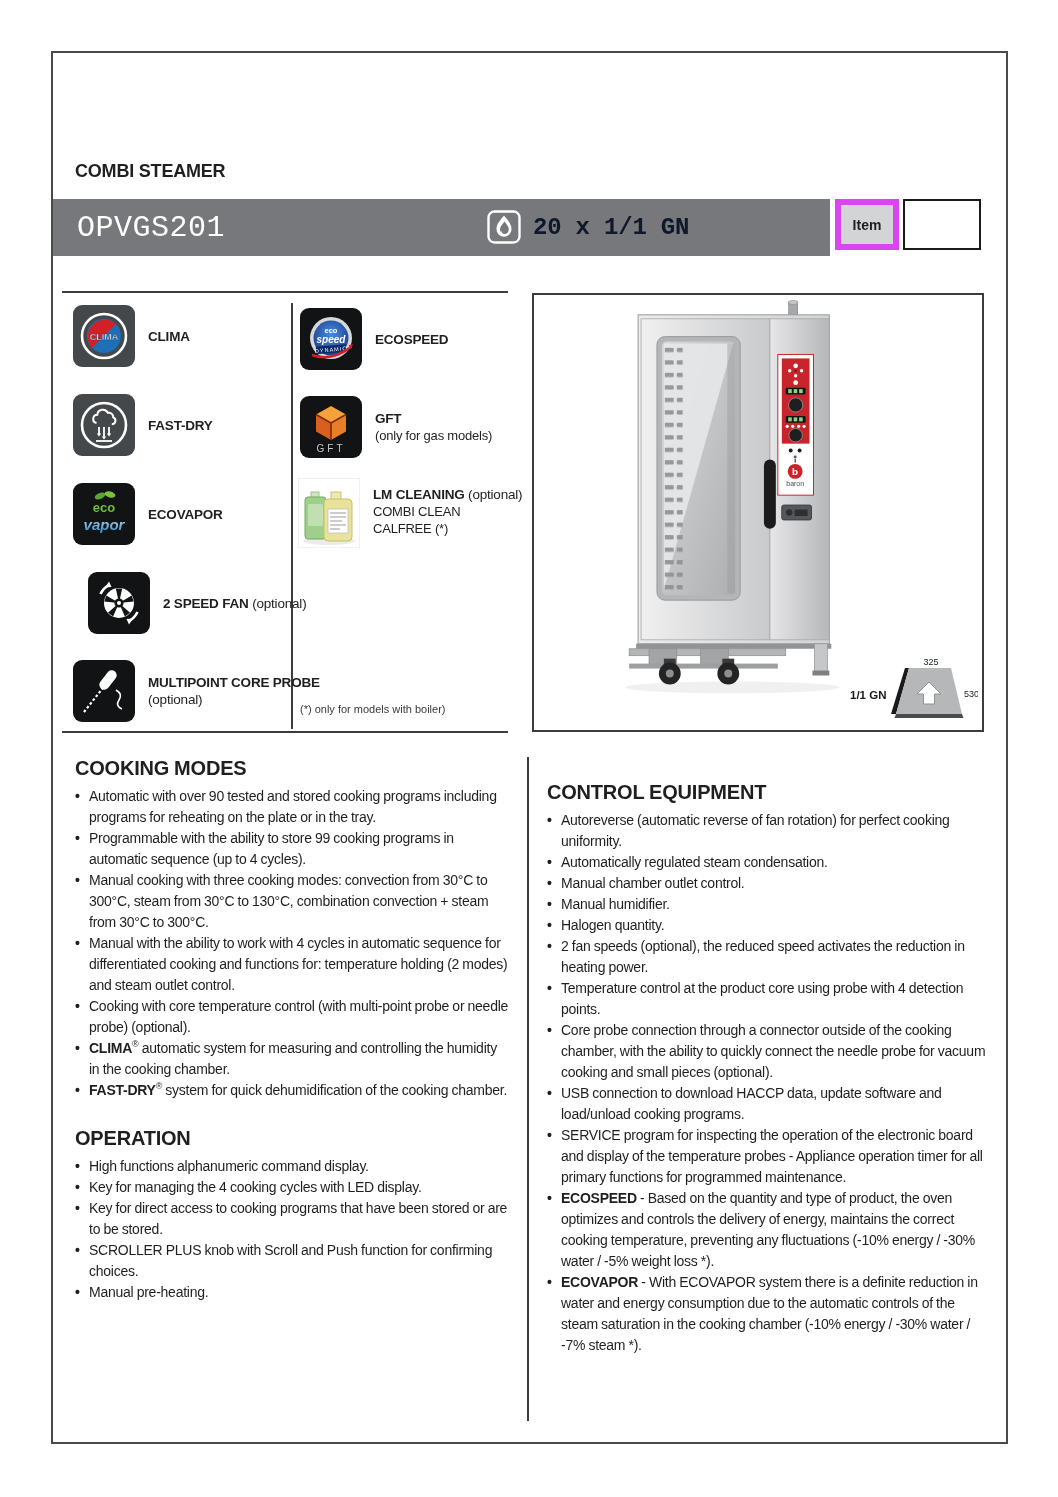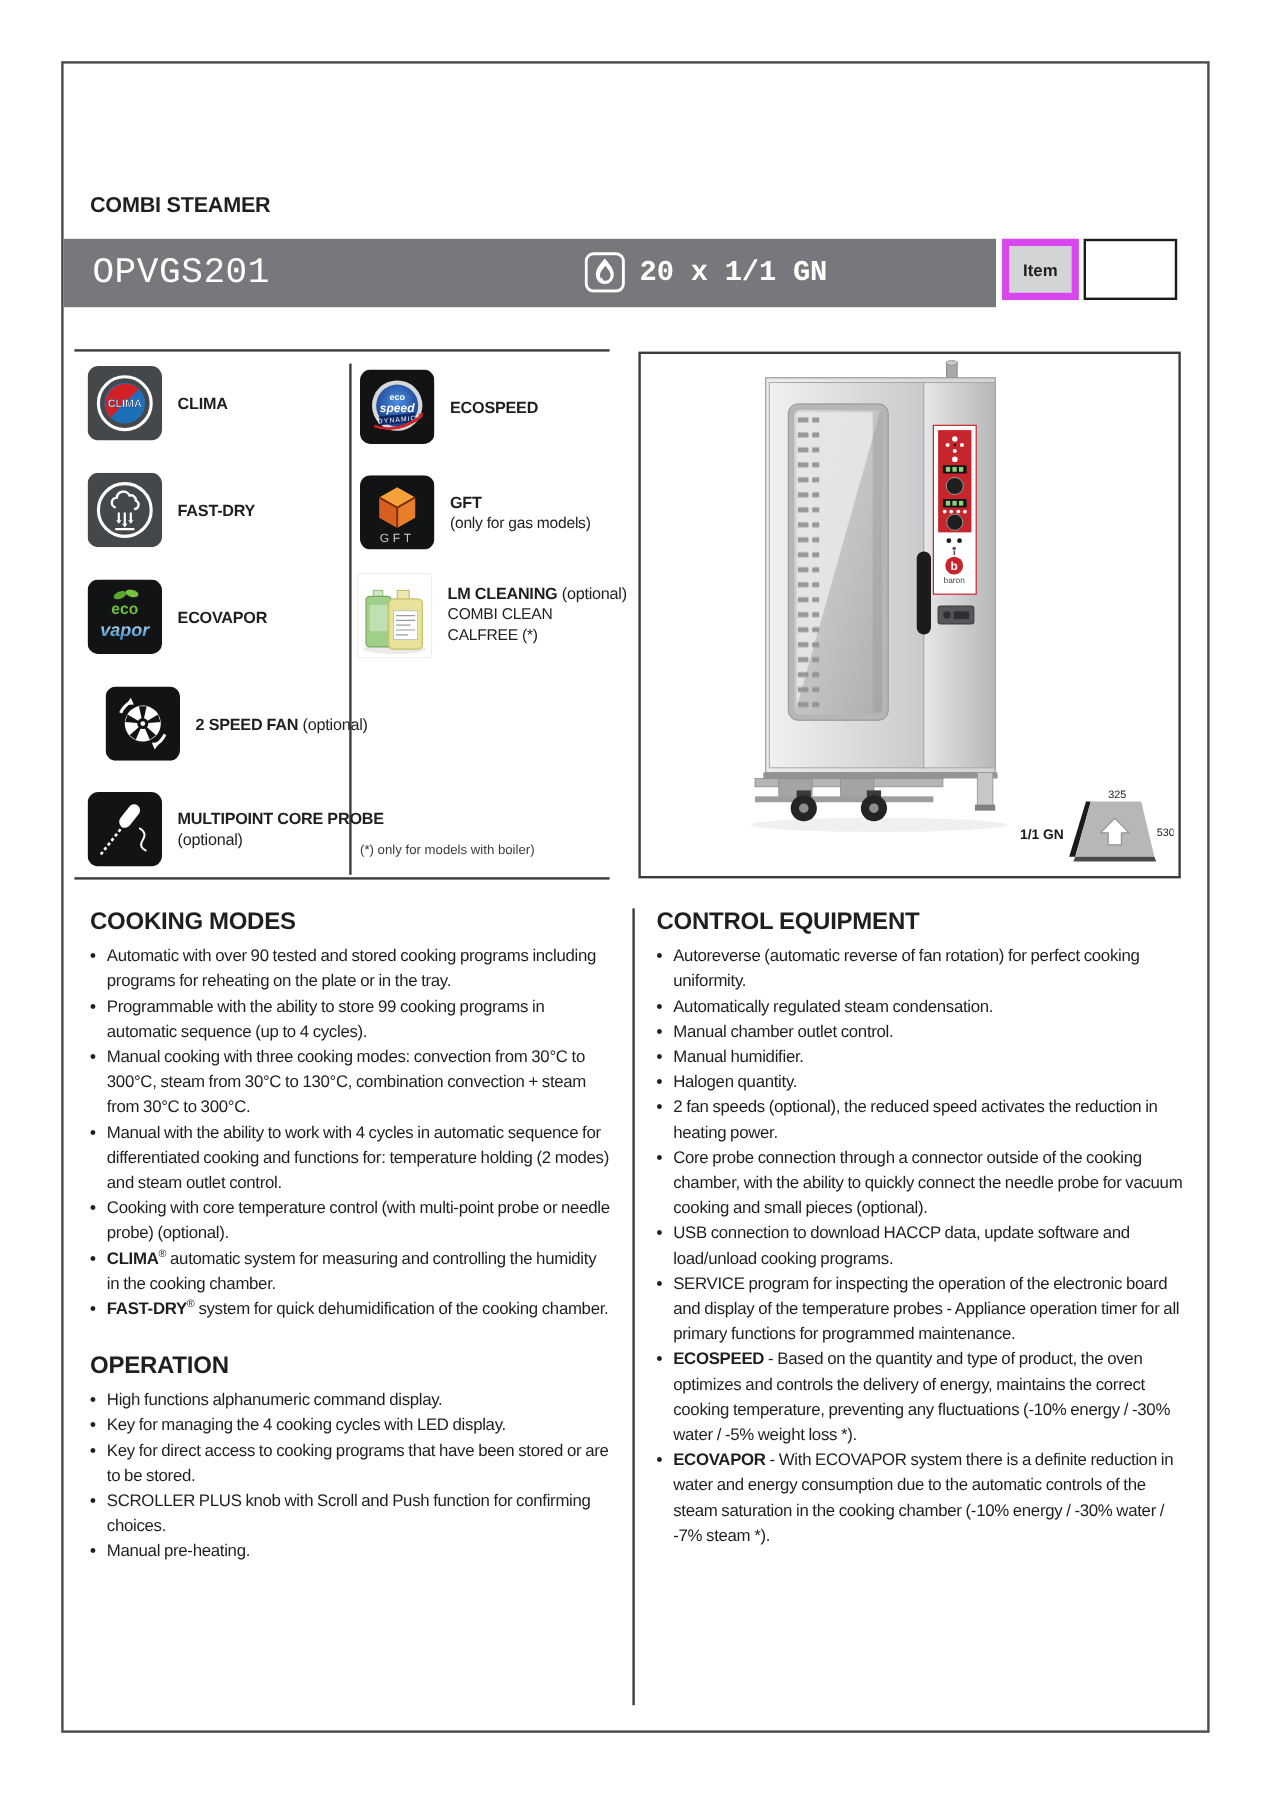--- a/index.html
+++ b/index.html
@@ -9,21 +9,21 @@
     -webkit-font-smoothing:antialiased;
   }
   .abs{position:absolute;}
   
   .page-frame{left:51px;top:51px;width:957px;height:1393px;border:2px solid #4a4a4a;box-sizing:border-box;background:#fff;}
   
   .doc-title{left:75px;top:161px;font-size:18px;font-weight:700;letter-spacing:-.2px;}
   .model-bar{left:53px;top:199px;width:777px;height:57px;background:#77787b;display:flex;align-items:center;font-family:Liberation Mono, monospace;}
   .model-code{font-size:30px;font-weight:400;color:#fff;margin-left:24px;letter-spacing:.5px;}
   .gas-icon{position:absolute;left:434px;top:11px;width:34px;height:34px;}
-  .capacity{position:absolute;left:480px;top:0;height:57px;display:flex;align-items:center;color:#ffffff;font-size:24px;font-weight:700;letter-spacing:-.2px;}
+  .capacity{position:absolute;left:480px;top:0;height:57px;display:flex;align-items:center;color:#0f172a;font-size:24px;font-weight:700;letter-spacing:-.2px;}
   .item-box{left:835px;top:199px;width:64px;height:51px;background:#d3d4d6;border:6px solid #d946ef;box-sizing:border-box;display:flex;align-items:center;justify-content:center;font-size:14px;font-weight:700;}
   .item-value-box{left:903px;top:199px;width:78px;height:51px;background:#fff;border:2px solid #1a1a1a;box-sizing:border-box;}
   
   .rule-top{left:62px;top:291px;width:446px;height:2px;background:#3c3c3c;}
   .rule-bottom{left:62px;top:731px;width:446px;height:2px;background:#3c3c3c;}
   .rule-mid-v{left:291px;top:303px;width:2px;height:426px;background:#3c3c3c;}
   .rule-col-v{left:527px;top:757px;width:2px;height:664px;background:#3c3c3c;}
   
   .feat{display:flex;align-items:center;gap:13px;}
   .feat .tile{flex:0 0 auto;display:block;}
@@ -31,21 +31,21 @@
   .feat-label .opt{font-weight:400;}
   .feat-note{font-size:13px;font-weight:400;line-height:17px;}
   .footnote{left:300px;top:703px;font-size:11px;color:#3a3a3a;}
   
   .product-box{left:532px;top:293px;width:452px;height:439px;border:2px solid #3c3c3c;box-sizing:border-box;background:#fff;}
   .oven-svg{position:absolute;left:0;top:0;}
   .pan-svg{position:absolute;right:4px;bottom:2px;}
   
   .text-col{font-size:14px;line-height:21px;letter-spacing:-.25px;word-spacing:-.4px;}
   .col-left{left:75px;top:758px;width:434px;}
-  .col-right{left:547px;top:758px;width:447px;}
+  .col-right{left:547px;top:782px;width:447px;}
   .sec-title{font-size:20px;font-weight:800;letter-spacing:-.2px;margin:0 0 7px 0;}
   .sec-gap{margin-top:27px;}
   ul.bullets{list-style:none;margin:0;padding:0;}
   ul.bullets li{position:relative;padding-left:14px;margin:0;}
   ul.bullets li::before{content:"\2022";position:absolute;left:0;top:0;font-weight:700;}
   ul.bullets .lead{font-weight:700;}
   ul.bullets sup{font-size:9px;line-height:0;}
   svg text{font-family:"Liberation Sans",sans-serif;}
 </style>
 </head>
@@ -345,20 +345,21 @@
       <li><span>Automatically regulated steam condensation.</span></li>
 
       <li><span>Manual chamber outlet control.</span></li>
 
       <li><span>Manual humidifier.</span></li>
 
       <li><span>Halogen quantity.</span></li>
 
       <li><span>2 fan speeds (optional), the reduced speed activates the reduction in heating power.</span></li>
 
+      <li><span>Temperature control at the product core using probe with 4 detection points.</span></li>
 
       <li><span>Core probe connection through a connector outside of the cooking chamber, with the ability to quickly connect the needle probe for vacuum cooking and small pieces (optional).</span></li>
 
       <li><span>USB connection to download HACCP data, update software and load/unload cooking programs.</span></li>
 
       <li><span>SERVICE program for inspecting the operation of the electronic board and display of the temperature probes - Appliance operation timer for all primary functions for programmed maintenance.</span></li>
 
       <li><span class="lead">ECOSPEED</span><span> - Based on the quantity and type of product, the oven optimizes and controls the delivery of energy, maintains the correct cooking temperature, preventing any fluctuations (-10% energy / -30% water / -5% weight loss *).</span></li>
 
       <li><span class="lead">ECOVAPOR</span><span> - With ECOVAPOR system there is a definite reduction in water and energy consumption due to the automatic controls of the steam saturation in the cooking chamber (-10% energy / -30% water / -7% steam *).</span></li>

